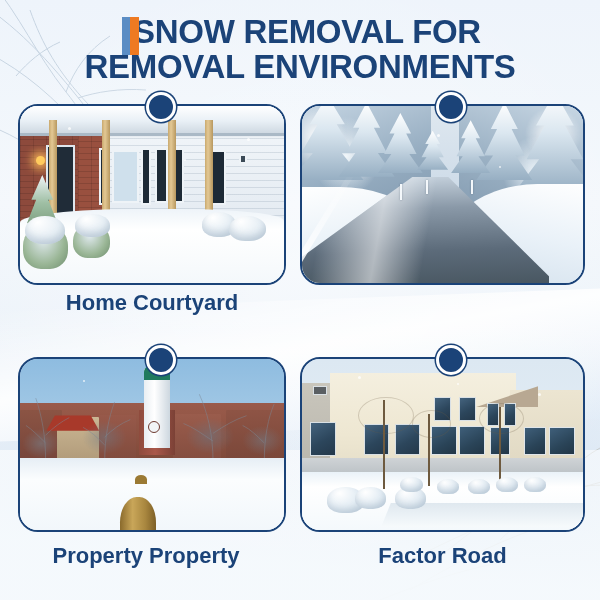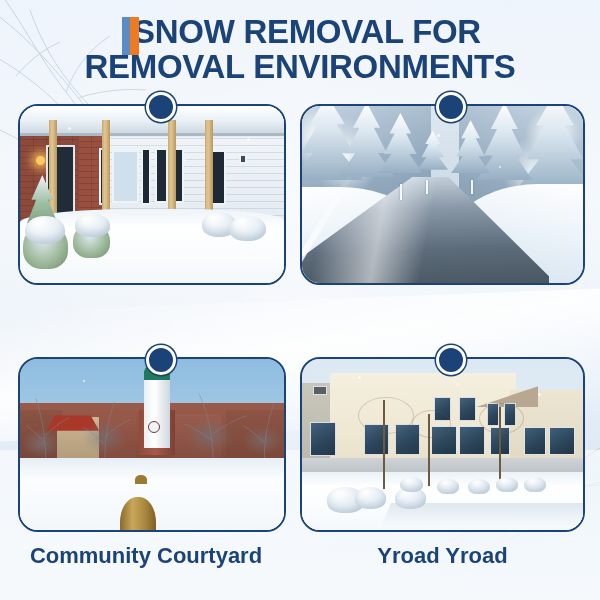--- a/index.html
+++ b/index.html
@@ -464,20 +464,21 @@
       <div class="p1-bush" style="left:21%; bottom:26%; width:13%; height:13%;"></div>
       <div class="p1-bush" style="left:69%; bottom:26%; width:13%; height:14%;"></div>
       <div class="p1-bush" style="left:79%; bottom:24%; width:14%; height:14%;"></div>
 
       <div class="flake" style="left:18%; top:12%; width:3px; height:3px;"></div>
       <div class="flake" style="left:62%; top:30%; width:2px; height:2px;"></div>
       <div class="flake" style="left:86%; top:18%; width:3px; height:3px;"></div>
     </div>
   </div>
   <div class="badge badge-tl"></div>
+  <div class="caption cap-tl">Home Courtyard</div>
 
   <div class="card card-tr">
     <div class="photo">
       <div class="p2-sky"></div>
       <div class="p2-forest-l"></div>
       <div class="p2-forest-r"></div>
 
       <div class="p2-pine" style="left:-4%; top:-6%; width:26%; height:48%;"></div>
       <div class="p2-pine" style="left:13%; top:-2%; width:20%; height:42%;"></div>
       <div class="p2-pine" style="left:27%; top:4%;  width:16%; height:34%;"></div>
@@ -540,21 +541,21 @@
       <div class="p3-wall"></div>
       <div class="p3-field"></div>
 
       <div class="p3-bell-top"></div>
       <div class="p3-bell"></div>
 
       <div class="flake" style="left:24%; top:12%; width:2px; height:2px;"></div>
     </div>
   </div>
   <div class="badge badge-bl"></div>
-  <div class="caption cap-bl">Community Courtyard</div>
+  <div class="caption cap-bl">Property Property</div>
 
   <div class="card card-br">
     <div class="photo">
       <div class="p4-sky"></div>
       <div class="p4-bldg-left"></div>
       <div class="p4-bldg-main"></div>
       <div class="p4-bldg-right"></div>
       <div class="p4-roofslope"></div>
       <div class="p4-band"></div>
 
@@ -590,15 +591,15 @@
       <div class="p4-bush2" style="left:59%; bottom:21%; width:8%;  height:9%;"></div>
       <div class="p4-bush2" style="left:69%; bottom:22%; width:8%;  height:9%;"></div>
       <div class="p4-bush2" style="left:79%; bottom:22%; width:8%;  height:9%;"></div>
 
       <div class="flake" style="left:20%; top:10%; width:3px; height:3px;"></div>
       <div class="flake" style="left:55%; top:14%; width:2px; height:2px;"></div>
       <div class="flake" style="left:84%; top:20%; width:3px; height:3px;"></div>
     </div>
   </div>
   <div class="badge badge-br"></div>
-  <div class="caption cap-br">Yroad Yroad</div>
+  <div class="caption cap-br">Factor Road</div>
 
 </div>
 
 </body></html>

